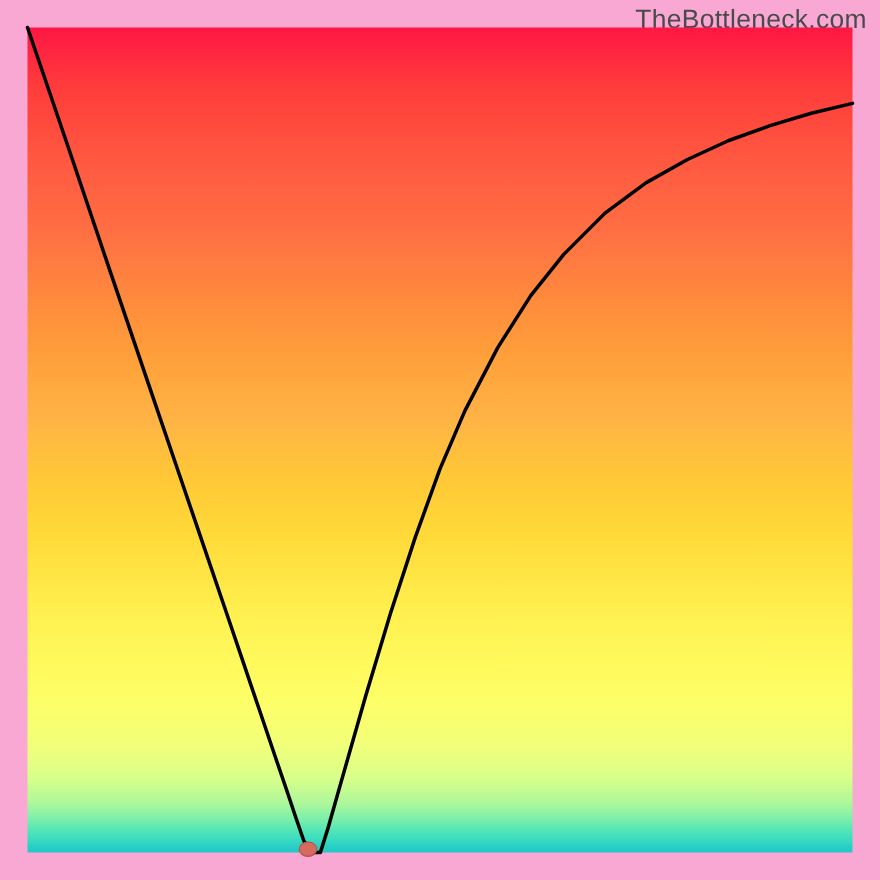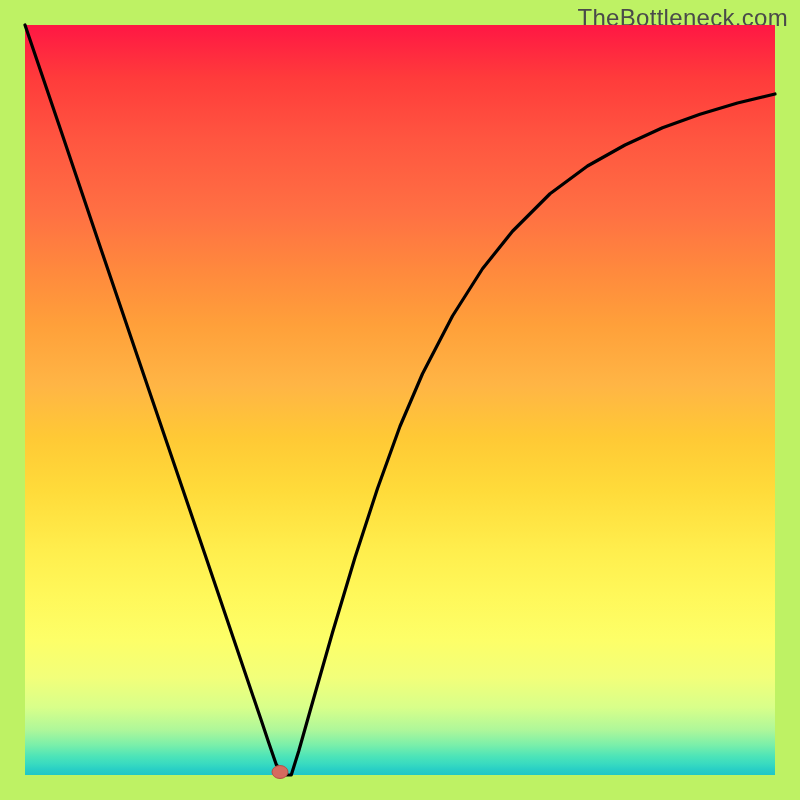--- a/index.html
+++ b/index.html
@@ -1,20 +1,20 @@
 <!DOCTYPE html>
 <html><head>
 <meta charset="utf-8">
 <style>
   * { margin: 0; padding: 0; box-sizing: border-box; }
   html, body { width: 800px; height: 800px; overflow: hidden; background: #000; }
   .outer {
     width: 800px;
     height: 800px;
-    background: #bef264;
+    background: #f9a8d4;
     position: relative;
   }
   .watermark {
     position: absolute;
     top: 4px;
     right: 12px;
     color: #4a4a4a;
     font-family: Arial, sans-serif;
     font-size: 24px;
     font-weight: 500;

